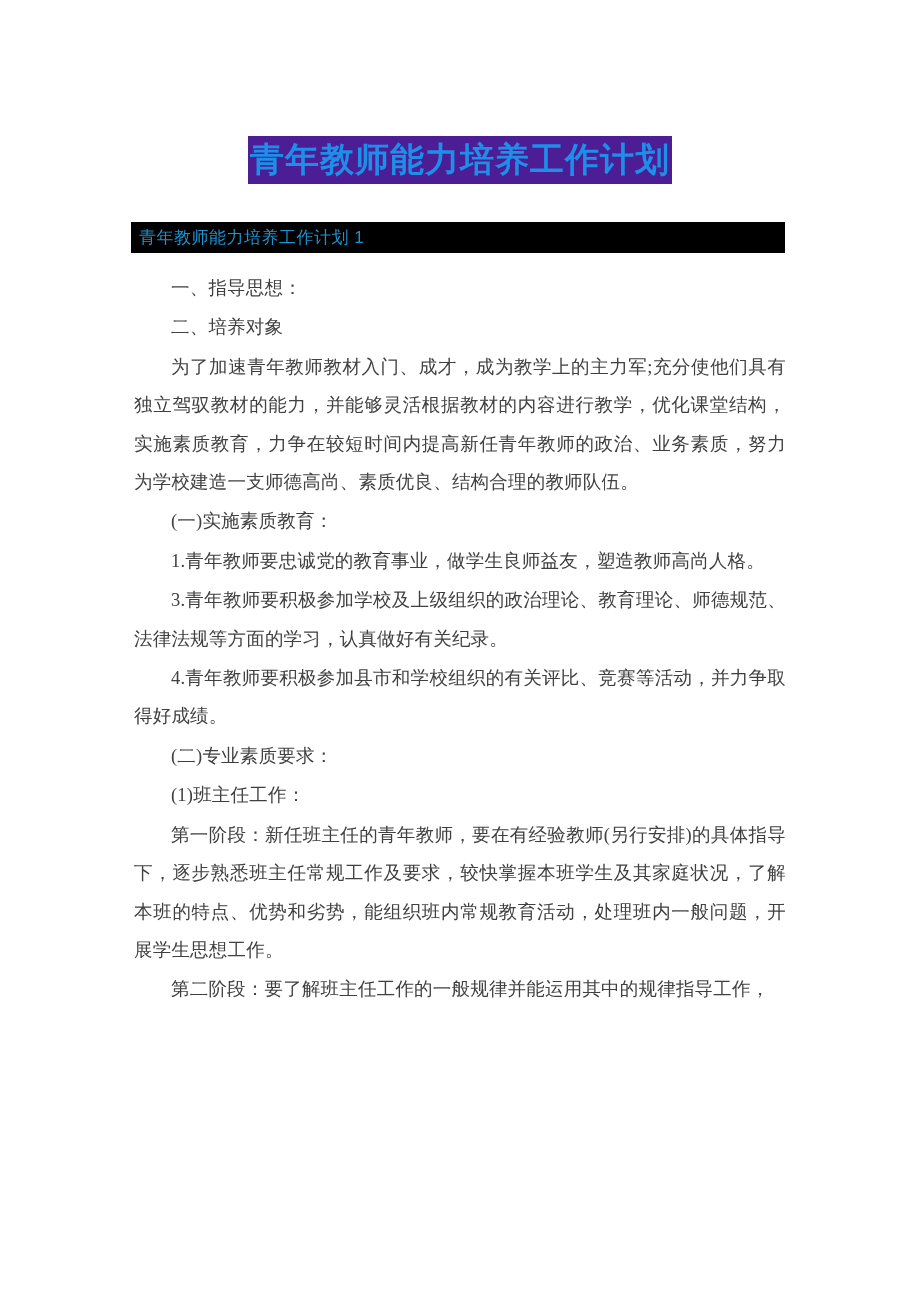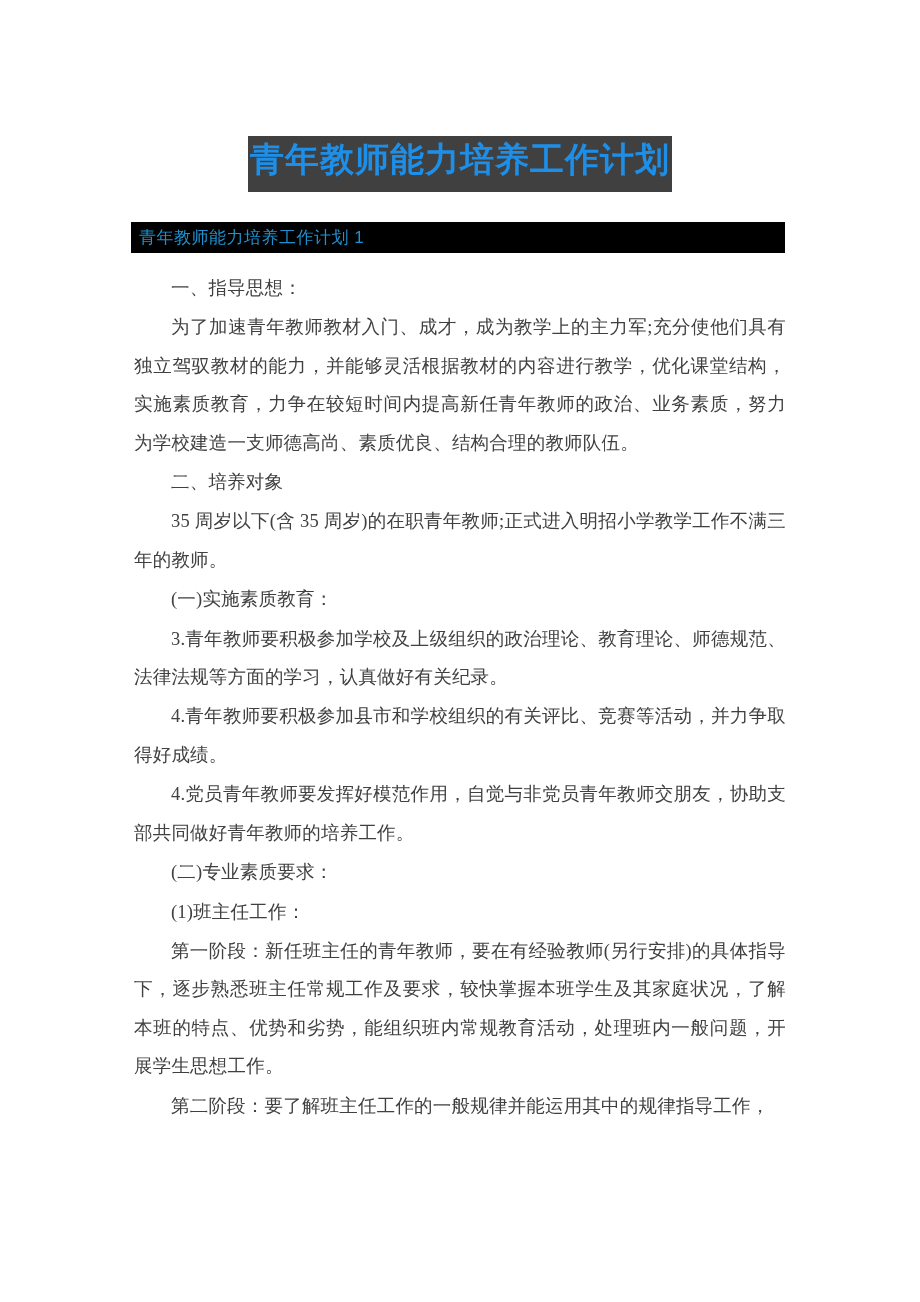--- a/index.html
+++ b/index.html
@@ -30,22 +30,22 @@
     width: 920px;
     text-align: center;
     line-height: 1;
   }
   .doc-title .title-text {
     display: inline-block;
     font-size: 34px;
     font-weight: bold;
     letter-spacing: 1px;
     color: #1e8fe8;
-    background: #404040;
-    padding: 6px 2px 16px 2px;
+    background: #4c1d95;
+    padding: 6px 2px 8px 2px;
     font-family: "Liberation Sans", "DejaVu Sans", sans-serif;
   }
 
   
   .section-band {
     position: absolute;
     left: 131px;
     top: 222px;
     width: 654px;
     height: 31px;
@@ -94,26 +94,25 @@
   <div class="doc-title">
     <span class="title-text">青年教师能力培养工作计划</span>
   </div>
 
   <div class="section-band">
     <span class="band-text">青年教师能力培养工作计划 1</span>
   </div>
 
   <div class="body-col">
       <p class="para">一、指导思想：</p>
+      <p class="para">二、培养对象</p>
       <p class="para">为了加速青年教师教材入门、成才，成为教学上的主力军;充分使他们具有独立驾驭教材的能力，并能够灵活根据教材的内容进行教学，优化课堂结构，实施素质教育，力争在较短时间内提高新任青年教师的政治、业务素质，努力为学校建造一支师德高尚、素质优良、结构合理的教师队伍。</p>
-      <p class="para">二、培养对象</p>
-      <p class="para">35 周岁以下(含 35 周岁)的在职青年教师;正式进入明招小学教学工作不满三年的教师。</p>
       <p class="para">(一)实施素质教育：</p>
+      <p class="para">1.青年教师要忠诚党的教育事业，做学生良师益友，塑造教师高尚人格。</p>
       <p class="para">3.青年教师要积极参加学校及上级组织的政治理论、教育理论、师德规范、法律法规等方面的学习，认真做好有关纪录。</p>
       <p class="para">4.青年教师要积极参加县市和学校组织的有关评比、竞赛等活动，并力争取得好成绩。</p>
-      <p class="para">4.党员青年教师要发挥好模范作用，自觉与非党员青年教师交朋友，协助支部共同做好青年教师的培养工作。</p>
       <p class="para">(二)专业素质要求：</p>
       <p class="para">(1)班主任工作：</p>
       <p class="para">第一阶段：新任班主任的青年教师，要在有经验教师(另行安排)的具体指导下，逐步熟悉班主任常规工作及要求，较快掌握本班学生及其家庭状况，了解本班的特点、优势和劣势，能组织班内常规教育活动，处理班内一般问题，开展学生思想工作。</p>
       <p class="para">第二阶段：要了解班主任工作的一般规律并能运用其中的规律指导工作，</p>
     </div>
 
 </div>
 
 </body></html>

